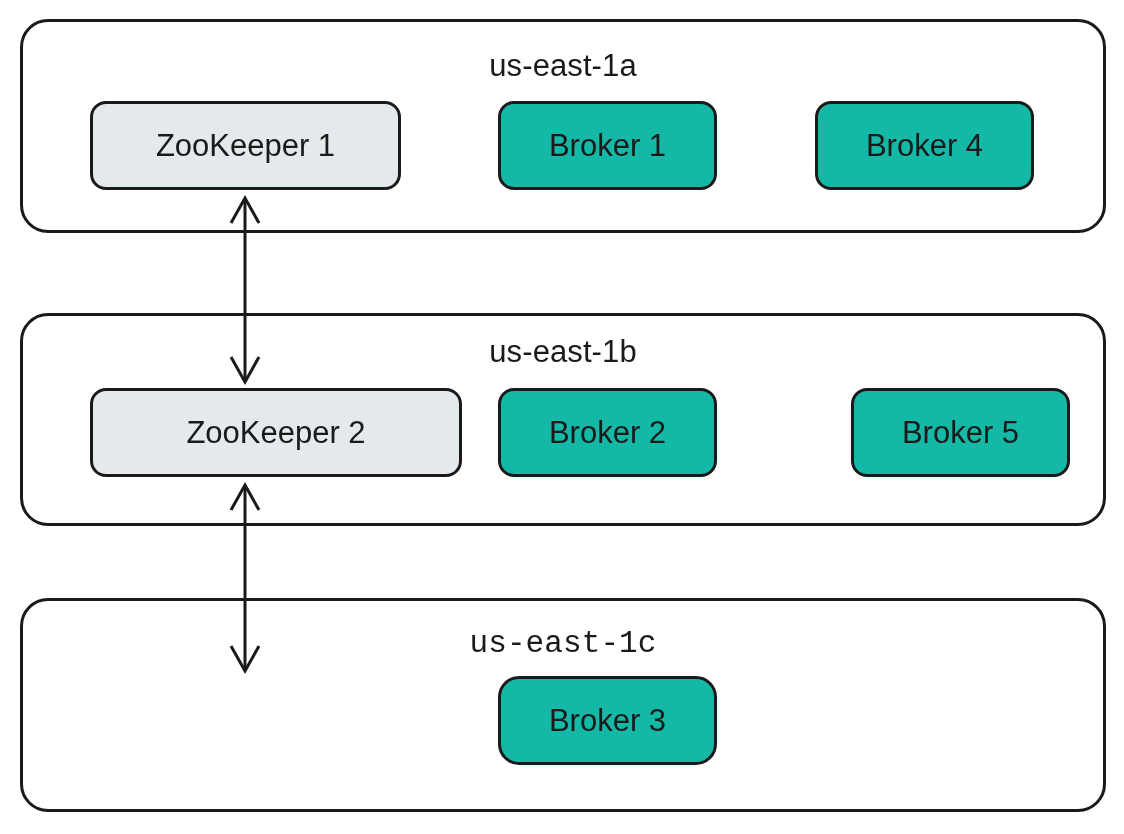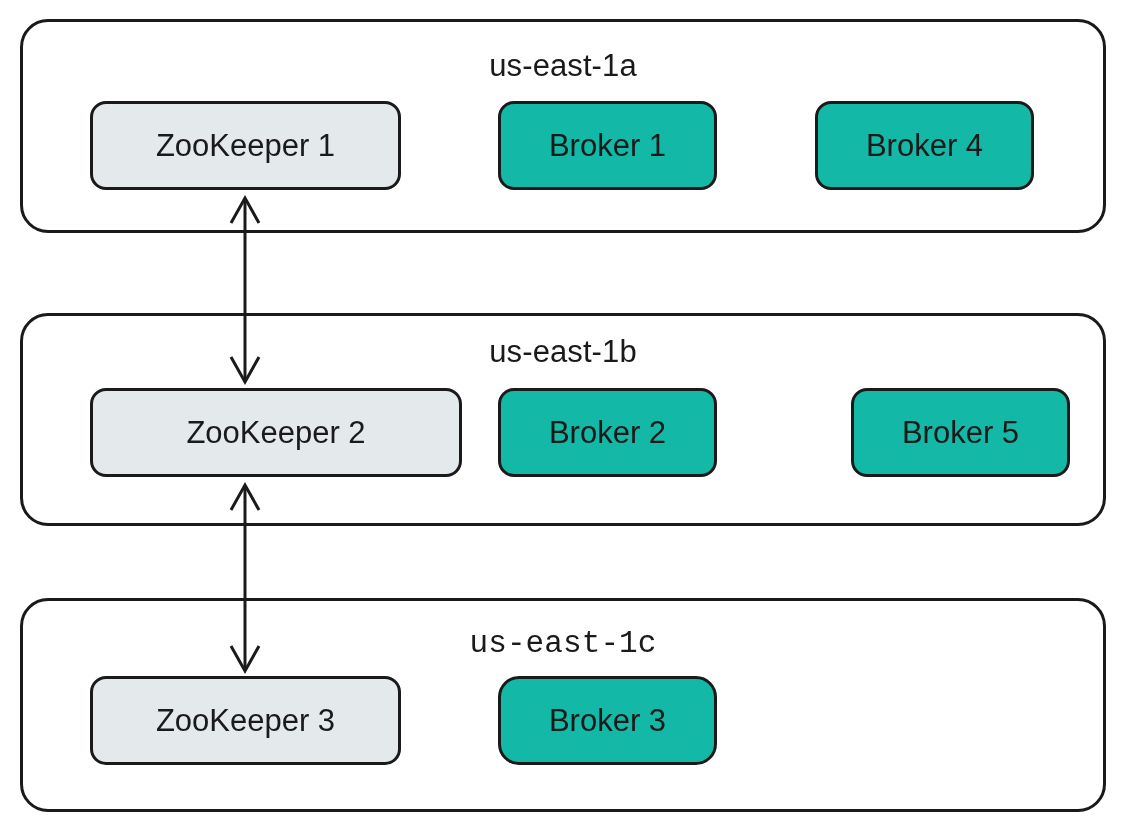--- a/index.html
+++ b/index.html
@@ -89,23 +89,20 @@
   </div>
 
   <div class="node" style="left:815px; top:388px; width:219px; height:89px;margin-left:36px;">
     <span class="node-label">Broker 5</span>
   </div>
 
   <div class="az-zone" style="left:20px; top:598px; width:1086px; height:214px;">
     <div class="az-label" style="top:25px;font-family:Liberation Mono, monospace;">us-east-1c</div>
   </div>
 
-  <div class="node zk" style="left:90px; top:676px; width:311px; height:89px;">
-    <span class="node-label">ZooKeeper 3</span>
-  </div>
 
   <div class="node" style="left:498px; top:676px; width:219px; height:89px;border-radius:21px;">
     <span class="node-label">Broker 3</span>
   </div>
 
 
   <svg class="link-arrow" style="left:214px; top:192px; width:62px; height:196px;" viewBox="0 0 62 196">
     <line x1="31" y1="8" x2="31" y2="188" stroke="#1a1a1a" stroke-width="3"></line>
     <polyline points="17,31 31,6 45,31" fill="none" stroke="#1a1a1a" stroke-width="3" stroke-linecap="butt" stroke-linejoin="miter"></polyline>
     <polyline points="17,165 31,190 45,165" fill="none" stroke="#1a1a1a" stroke-width="3" stroke-linecap="butt" stroke-linejoin="miter"></polyline>

